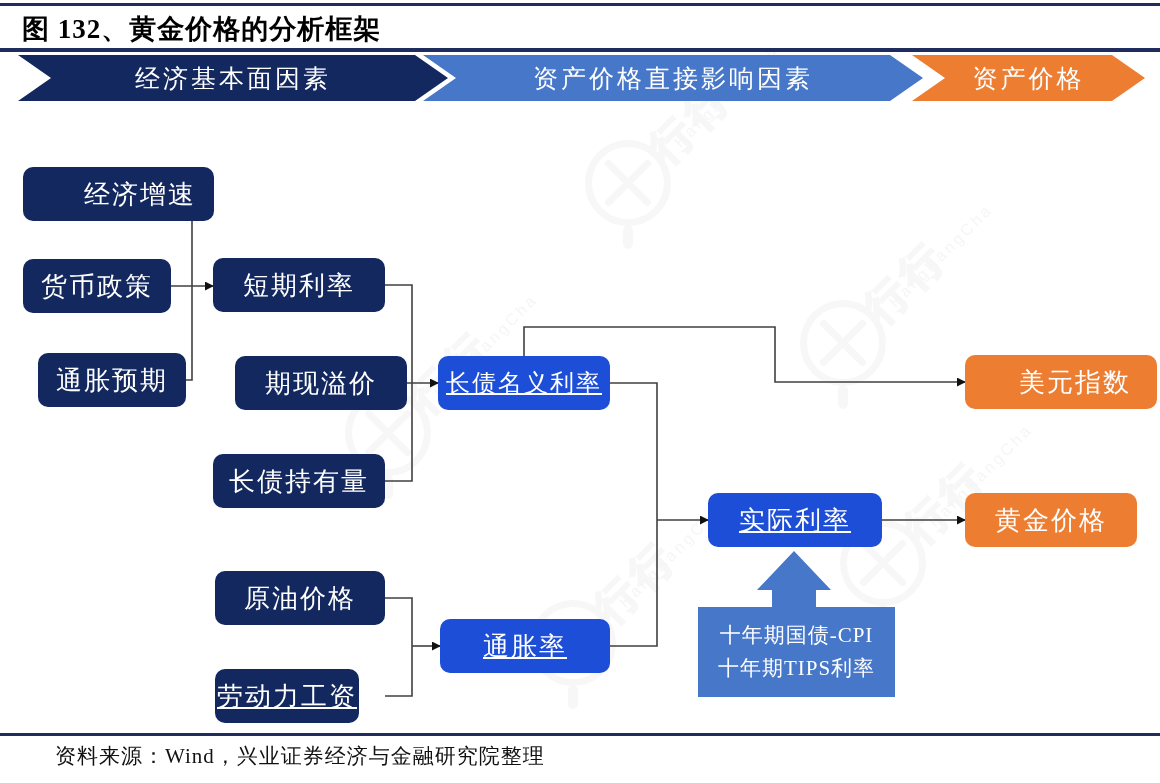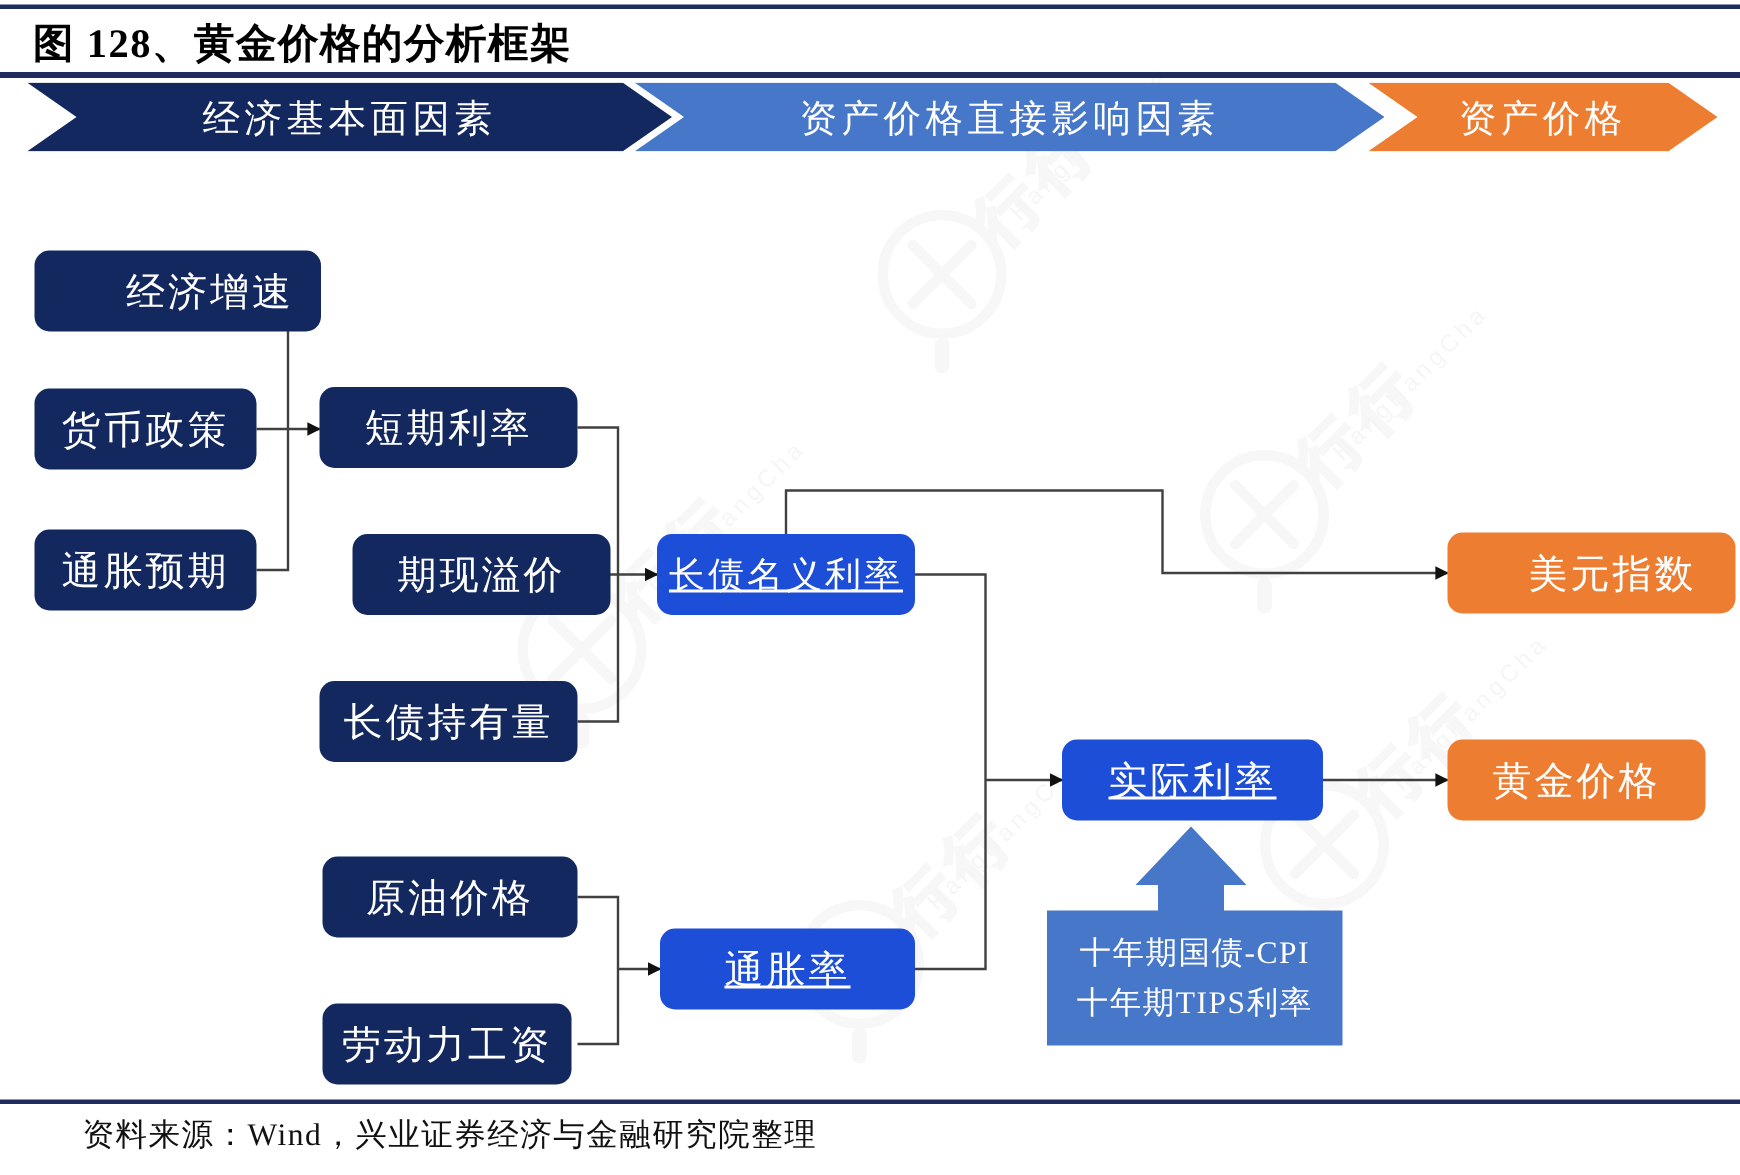--- a/index.html
+++ b/index.html
@@ -78,21 +78,21 @@
     <div class="ht">HangHangCha</div>
   </div>
   <div class="wm" style="left:840px;top:520px;">
     <div class="ring"></div>
       <div class="stem"></div>
     <div class="zh">行行</div>
     <div class="ht">HangHangCha</div>
   </div>
 
   <div class="rule rule-top"></div>
-  <div class="page-title">图 128、黄金价格的分析框架</div>
+  <div class="page-title">图 132、黄金价格的分析框架</div>
   <div class="rule rule-under-title"></div>
 
   <div class="chev chev-1">
     <span>经济基本面因素</span>
   </div>
   <div class="chev chev-2">
     <span>资产价格直接影响因素</span>
   </div>
   <div class="chev chev-3">
     <span>资产价格</span>
@@ -114,27 +114,27 @@
       <path d="M657,520 H708" marker-end="url(#ah)"></path>
       <path d="M385,598 H412 V696 H385"></path>
       <path d="M412,646 H440" marker-end="url(#ah)"></path>
       <path d="M882,520 H965" marker-end="url(#ah)"></path>
     </g>
     <polygon points="772,609 772,590 757,590 794,551 831,590 816,590 816,609" fill="#4677c9"></polygon>
   </svg>
 
   <div class="node navy" style="left:23px;top:167px;width:148px;padding-left:43px;">经济增速</div>
   <div class="node navy" style="left:23px;top:259px;width:148px;">货币政策</div>
-  <div class="node navy" style="left:23px;top:353px;width:148px;text-align:center;">通胀预期</div>
+  <div class="node navy" style="left:38px;top:353px;width:148px;text-align:center;">通胀预期</div>
   <div class="node navy" style="left:213px;top:258px;width:172px;">短期利率</div>
   <div class="node navy" style="left:213px;top:356px;width:172px;margin-left:22px;">期现溢价</div>
   <div class="node navy" style="left:213px;top:454px;width:172px;">长债持有量</div>
   <div class="node blue" style="left:438px;top:356px;width:172px;font-size:24px;">长债名义利率</div>
   <div class="node navy" style="left:215px;top:571px;width:170px;">原油价格</div>
-  <div class="node navy" style="left:215px;top:669px;width:166px;">劳动力工资</div>
+  <div class="node navy" style="left:215px;top:669px;width:144px;text-decoration:underline;">劳动力工资</div>
   <div class="node blue" style="left:708px;top:493px;width:174px;">实际利率</div>
   <div class="node blue" style="left:440px;top:619px;width:170px;">通胀率</div>
   <div class="node orange" style="left:965px;top:355px;width:164px;padding-left:28px;">美元指数</div>
   <div class="node orange" style="left:965px;top:493px;width:172px;">黄金价格</div>
 
   <div class="note">
     <span>十年期国债-CPI</span>
     <span>十年期TIPS利率</span>
   </div>
 

